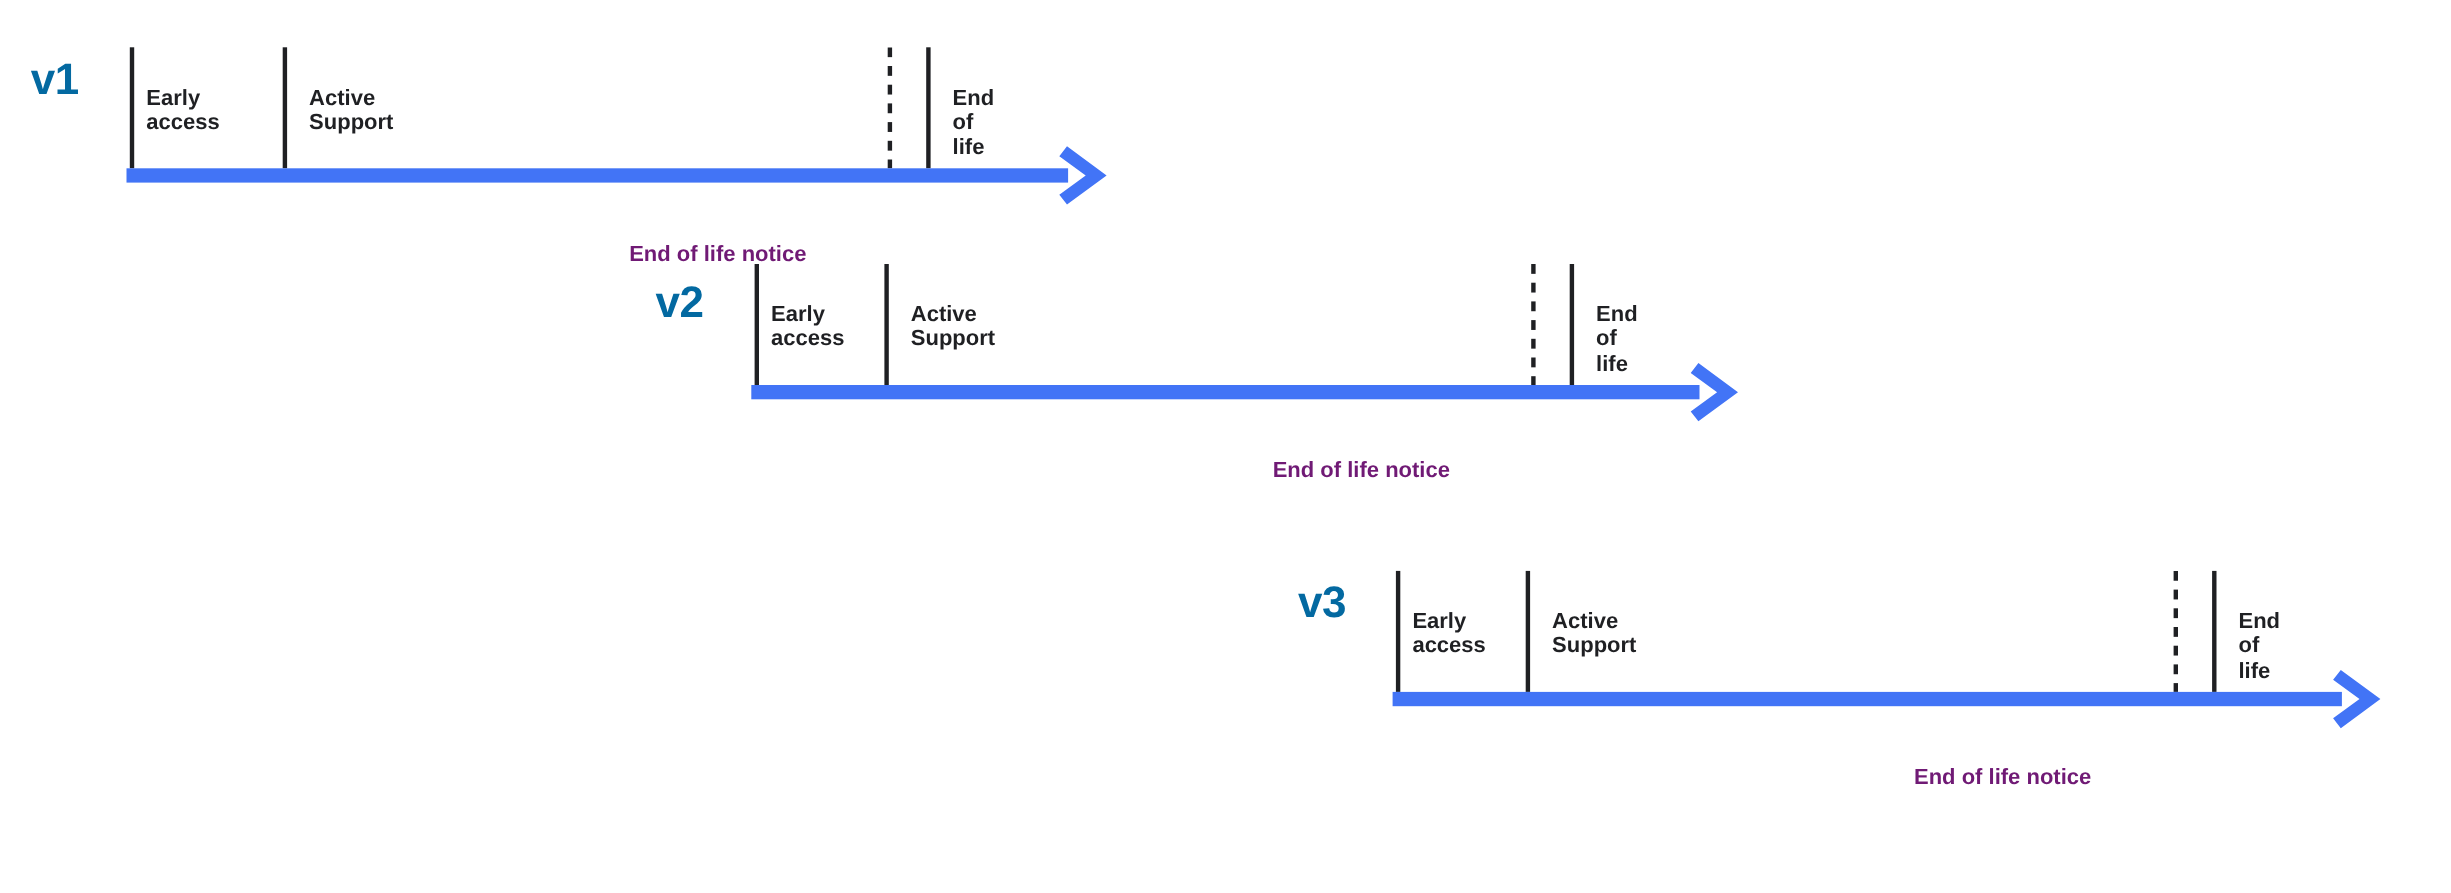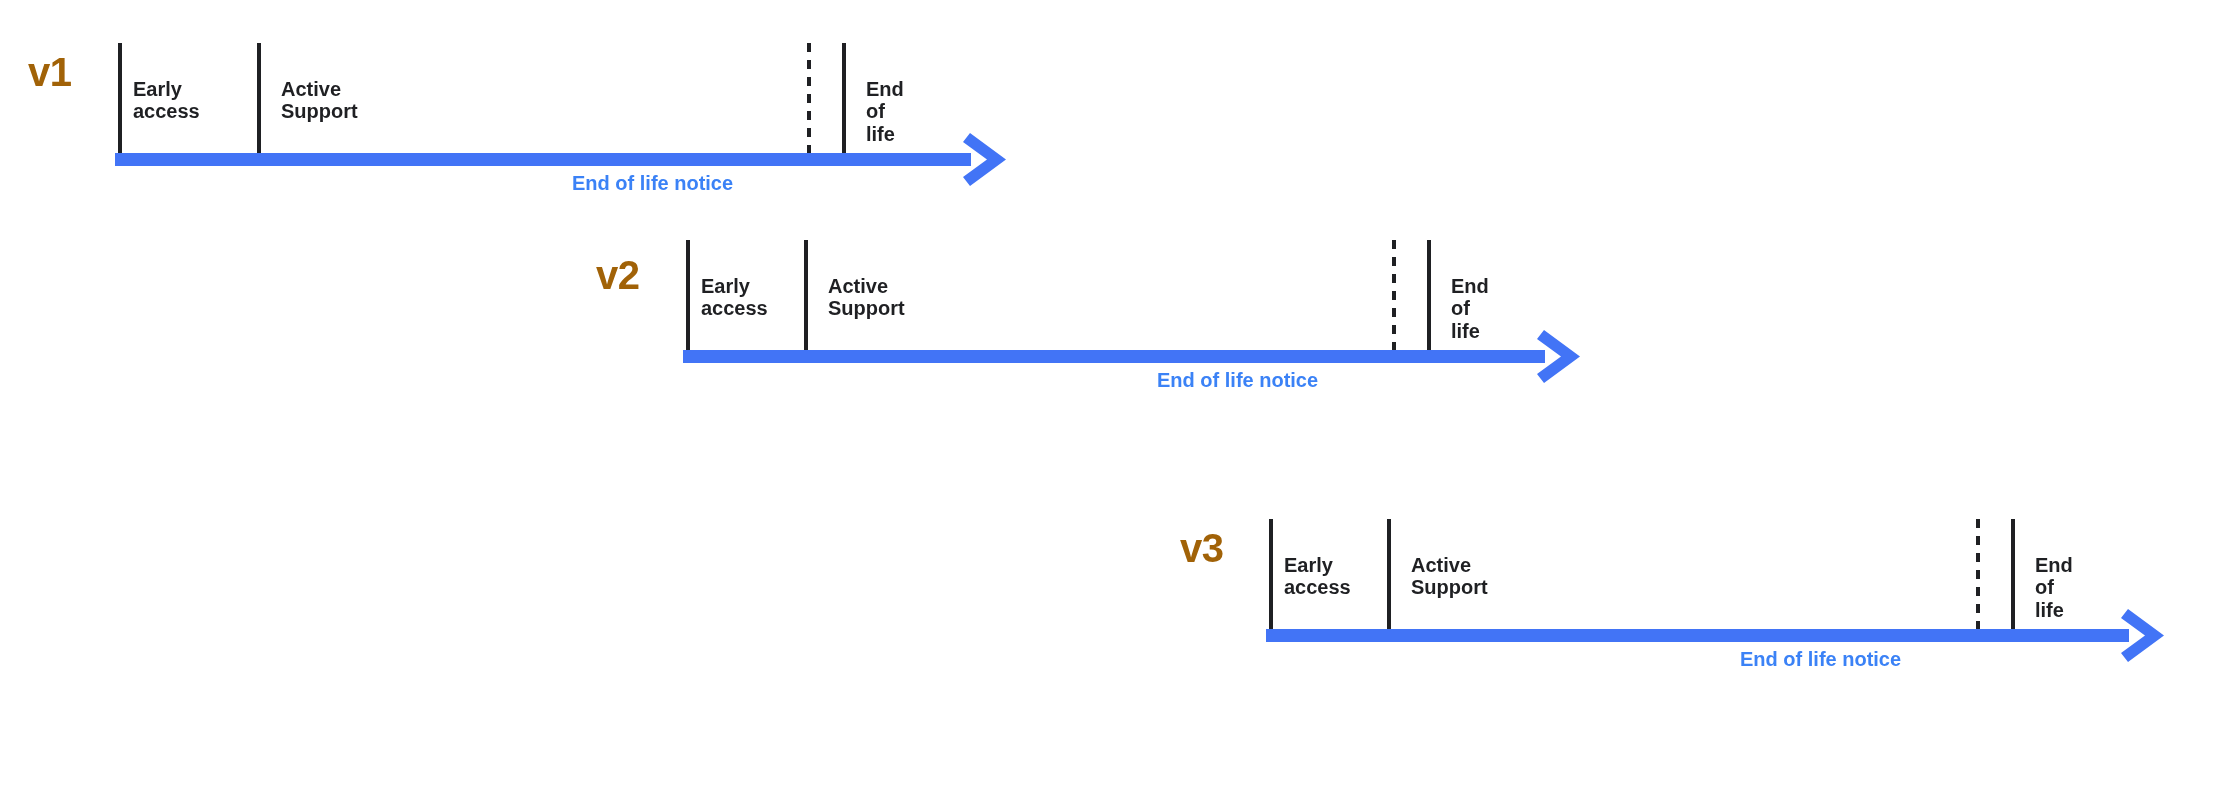--- a/index.html
+++ b/index.html
@@ -25,21 +25,21 @@
     position: absolute;
     left: 0;
     top: 0;
   }
 
   
   .version-label {
     position: absolute;
     font-size: 40px;
     font-weight: 700;
-    color: #a16207;
+    color: #0369a1;
     letter-spacing: -0.5px;
     line-height: 1;
     white-space: nowrap;
   }
 
   
   .tick {
     position: absolute;
     width: 4px;
     background: #1f2023;
@@ -79,22 +79,23 @@
   .bar-head {
     position: absolute;
     line-height: 0;
   }
 
   
   .bar-caption {
     position: absolute;
     font-size: 20px;
     font-weight: 700;
-    color: #3b82f6;
+    color: #701a75;
     white-space: nowrap;
+    margin-top: 48px;
   }
 </style>
 </head>
 <body>
 
 <div id="canvas">
 
   <div class="timeline">
 
     <div class="version-label" style="left:28px; top:52px;">v1</div>

